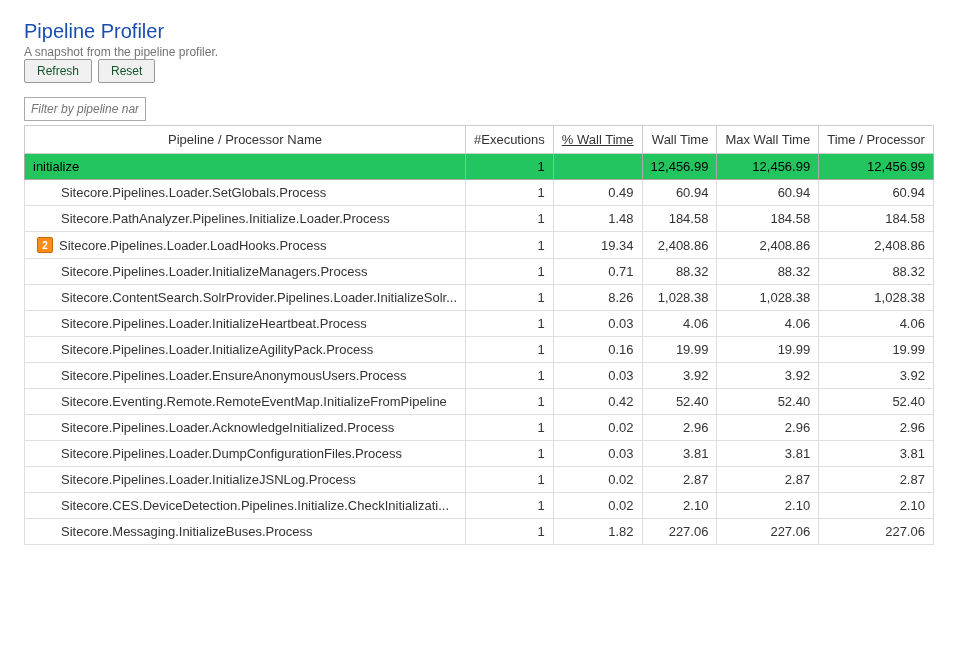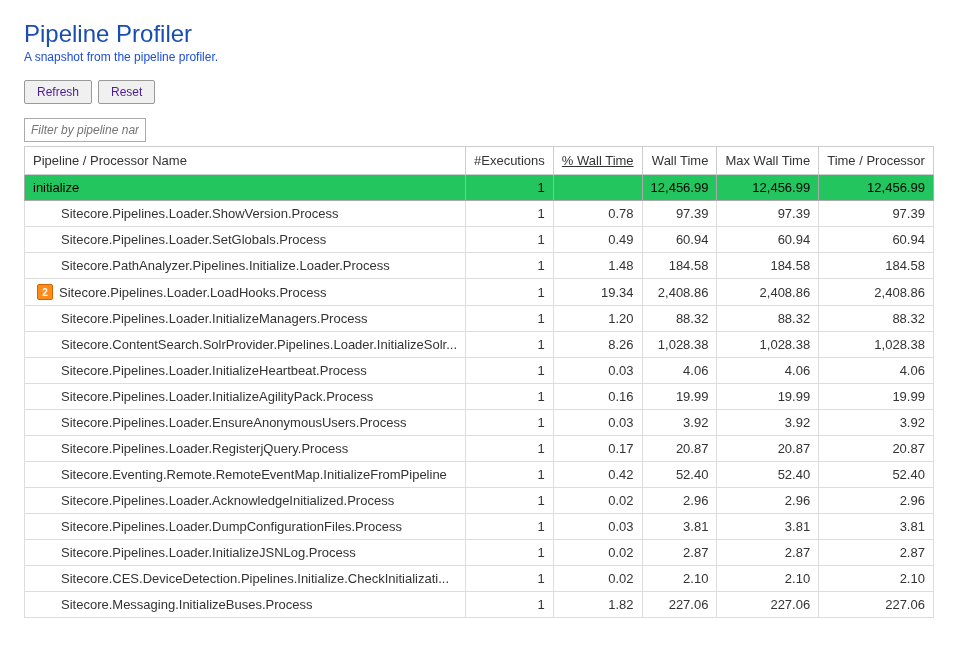--- a/index.html
+++ b/index.html
@@ -6,42 +6,41 @@
     body {
       font-family: Arial, Helvetica, sans-serif;
       font-size: 13px;
       color: #333;
       background: #fff;
       padding: 20px 24px;
       width: 956px;
     }
     .title {
       color: #1a4db3;
-      font-size: 24px;
+      font-size: 20px;
       font-weight: normal;
       margin-bottom: 2px;
     }
     .subtitle {
       font-size: 12px;
-      color: #1d4ed8;
-      margin-bottom: 16px;
+      color: #737373;
     }
     .toolbar {
       display: flex;
       gap: 6px;
       margin-bottom: 14px;
     }
     .btn {
       background: #f0f0f0;
       border: 1px solid #999;
       padding: 4px 12px;
       font-size: 12px;
       cursor: pointer;
       border-radius: 2px;
-      color: #4c1d95;
+      color: #14532d;
     }
     .filter {
       display: block;
       width: 122px;
       padding: 4px 6px;
       font-size: 12px;
       font-style: italic;
       color: #888;
       border: 1px solid #aaa;
       margin-bottom: 4px;
@@ -85,21 +84,21 @@
       width: 16px;
       height: 16px;
       background: #ff8c1a;
       border: 1px solid #cc6600;
       border-radius: 2px;
       color: #fff;
       font-size: 10px;
       font-weight: bold;
       flex: 0 0 auto;
     }
-    .name-col { width: auto; }
+    .name-col { width: auto; text-align: center; }
     .exe-col { width: 78px; }
     .pwt-col { width: 90px; text-decoration: underline; }
     .wt-col { width: 90px; }
     .mwt-col { width: 100px; }
     .tpe-col { width: 120px; }
   </style>
 </head>
 <body>
 
 <h1 class="title">Pipeline Profiler</h1>
@@ -125,32 +124,20 @@
   </thead>
   <tbody id="tbody">
     <tr class="group">
       <td>initialize</td>
       <td class="num">1</td>
       <td class="num"></td>
       <td class="num">12,456.99</td>
       <td class="num">12,456.99</td>
       <td class="num">12,456.99</td>
     </tr>
-  <tr>
-        <td>
-          <div class="name-cell indent">
-            <span>Sitecore.Pipelines.Loader.ShowVersion.Process</span>
-          </div>
-        </td>
-        <td class="num">1</td>
-        <td class="num">0.78</td>
-        <td class="num">97.39</td>
-        <td class="num">97.39</td>
-        <td class="num">97.39</td>
-      </tr>
       <tr>
         <td>
           <div class="name-cell indent">
             <span>Sitecore.Pipelines.Loader.SetGlobals.Process</span>
           </div>
         </td>
         <td class="num">1</td>
         <td class="num">0.49</td>
         <td class="num">60.94</td>
         <td class="num">60.94</td>
@@ -181,21 +168,21 @@
         <td class="num">2,408.86</td>
         <td class="num">2,408.86</td>
       </tr>
       <tr>
         <td>
           <div class="name-cell indent">
             <span>Sitecore.Pipelines.Loader.InitializeManagers.Process</span>
           </div>
         </td>
         <td class="num">1</td>
-        <td class="num">1.20</td>
+        <td class="num">0.71</td>
         <td class="num">88.32</td>
         <td class="num">88.32</td>
         <td class="num">88.32</td>
       </tr>
       <tr>
         <td>
           <div class="name-cell indent">
             <span>Sitecore.ContentSearch.SolrProvider.Pipelines.Loader.InitializeSolr...</span>
           </div>
         </td>
@@ -237,32 +224,20 @@
         </td>
         <td class="num">1</td>
         <td class="num">0.03</td>
         <td class="num">3.92</td>
         <td class="num">3.92</td>
         <td class="num">3.92</td>
       </tr>
       <tr>
         <td>
           <div class="name-cell indent">
-            <span>Sitecore.Pipelines.Loader.RegisterjQuery.Process</span>
-          </div>
-        </td>
-        <td class="num">1</td>
-        <td class="num">0.17</td>
-        <td class="num">20.87</td>
-        <td class="num">20.87</td>
-        <td class="num">20.87</td>
-      </tr>
-      <tr>
-        <td>
-          <div class="name-cell indent">
             <span>Sitecore.Eventing.Remote.RemoteEventMap.InitializeFromPipeline</span>
           </div>
         </td>
         <td class="num">1</td>
         <td class="num">0.42</td>
         <td class="num">52.40</td>
         <td class="num">52.40</td>
         <td class="num">52.40</td>
       </tr>
       <tr>

